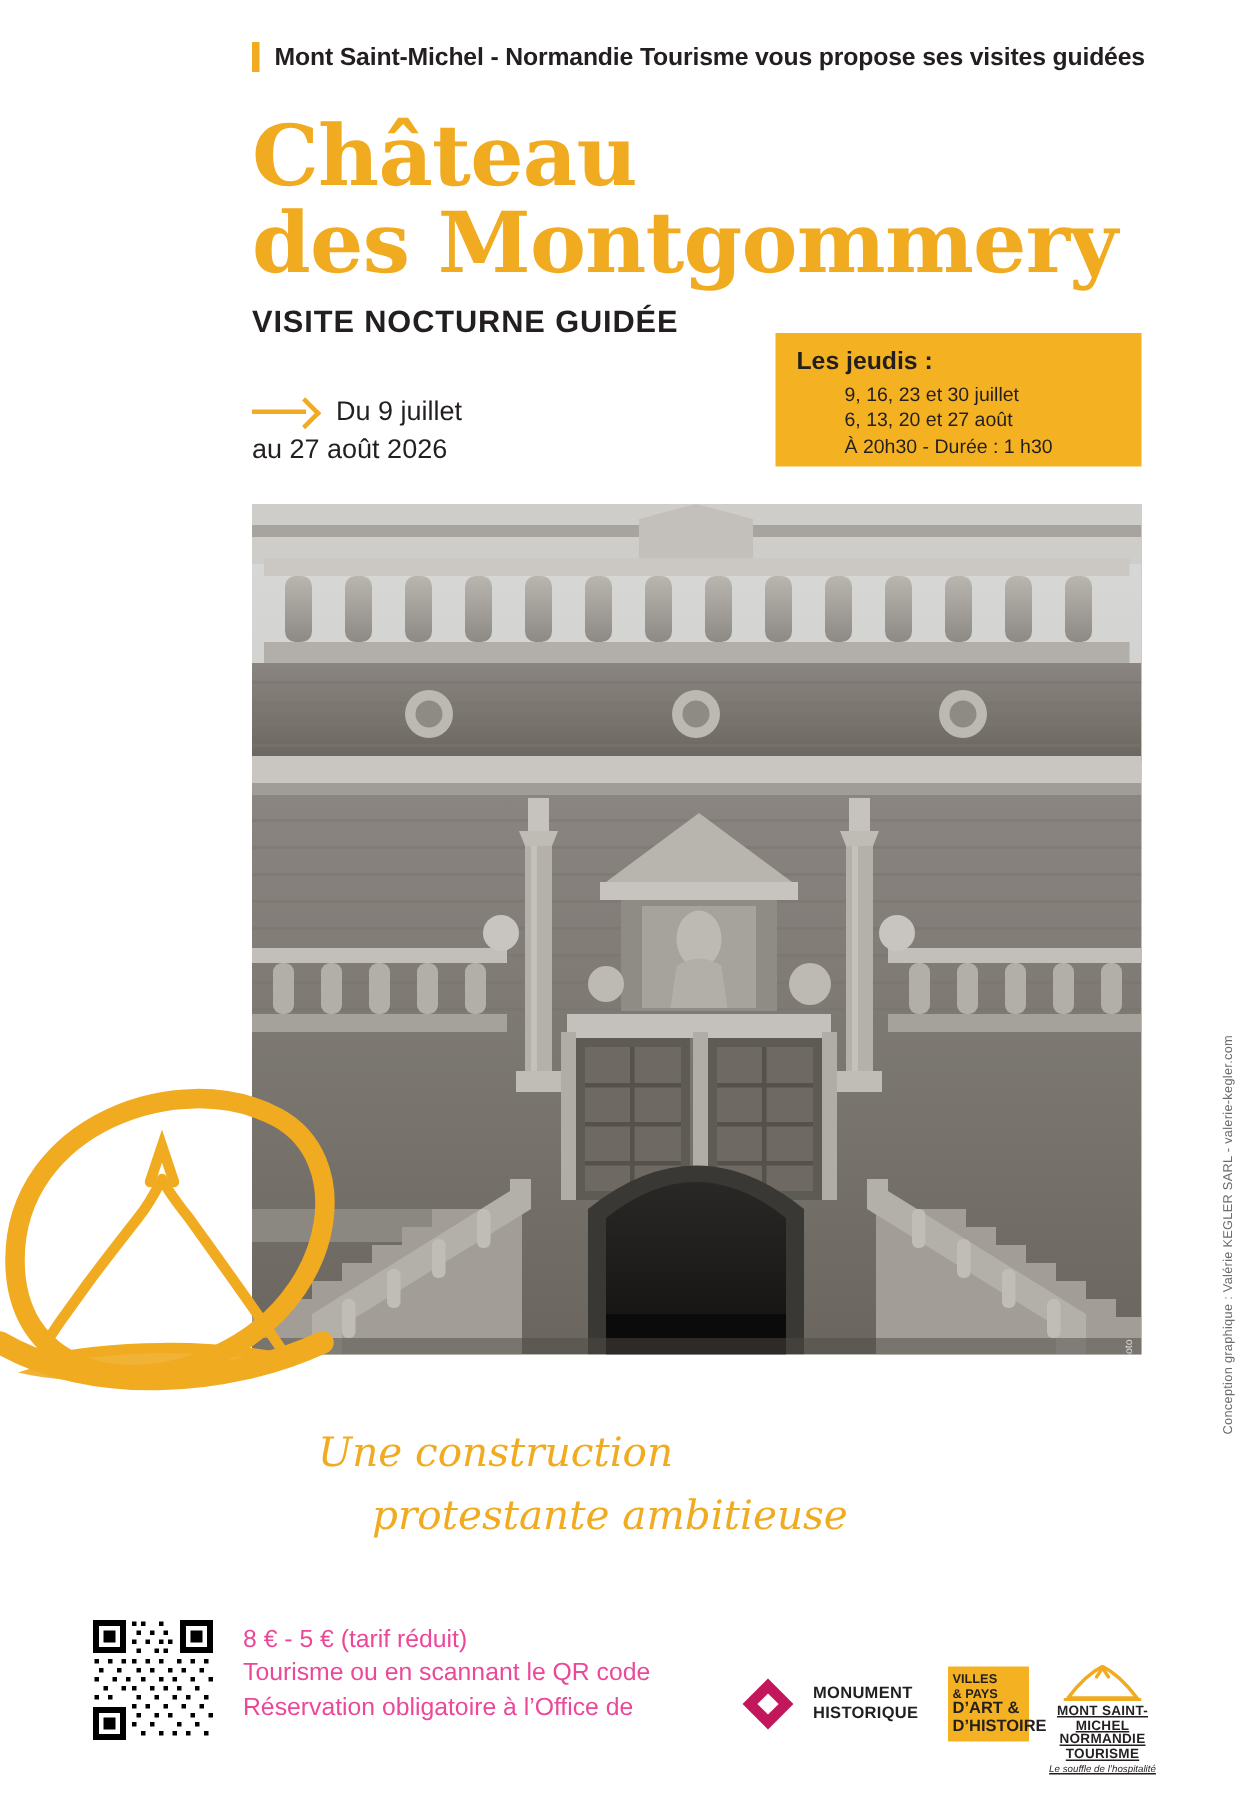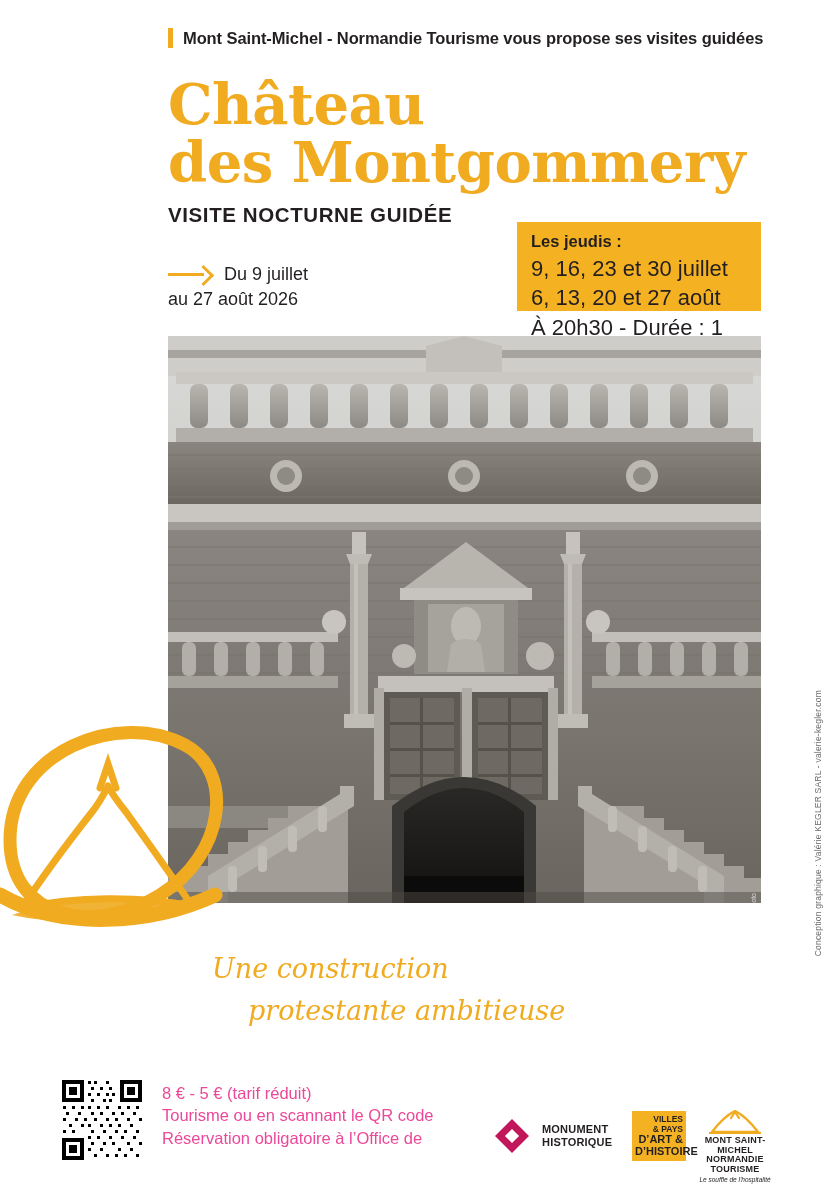--- a/index.html
+++ b/index.html
@@ -122,22 +122,23 @@
     background: #f4b223;
     padding: 10px 14px 0 14px;
     box-sizing: border-box;
   }
   .schedule .head {
     font-size: 16.5px;
     font-weight: bold;
     margin-bottom: 3px;
   }
   .schedule .line {
-    font-size: 22px;
+    font-size: 13px;
     line-height: 1.33;
+    margin-left: 32px;
   }
 
   
   .photo {
     position: absolute;
     left: 168px;
     top: 336px;
     width: 593px;
     height: 567px;
     overflow: hidden;
@@ -253,34 +254,35 @@
     top: 1111px;
     width: 54px;
     height: 50px;
     background: #f4b223;
     color: #231f20;
     font-size: 8.5px;
     font-weight: bold;
     line-height: 1.12;
     padding: 4px 3px;
     box-sizing: border-box;
-    text-align: right;
+    text-align: left;
   }
   .logo-vpah .big {
     font-size: 11px;
     line-height: 1.05;
   }
 
   .logo-msm {
     position: absolute;
     left: 690px;
     top: 1110px;
     width: 90px;
     text-align: center;
     color: #231f20;
+    text-decoration: underline;
   }
   .logo-msm .mark {
     width: 52px;
     height: 24px;
     margin: 0 auto 2px auto;
   }
   .logo-msm .t1 {
     font-size: 9px;
     font-weight: bold;
     line-height: 1.08;

